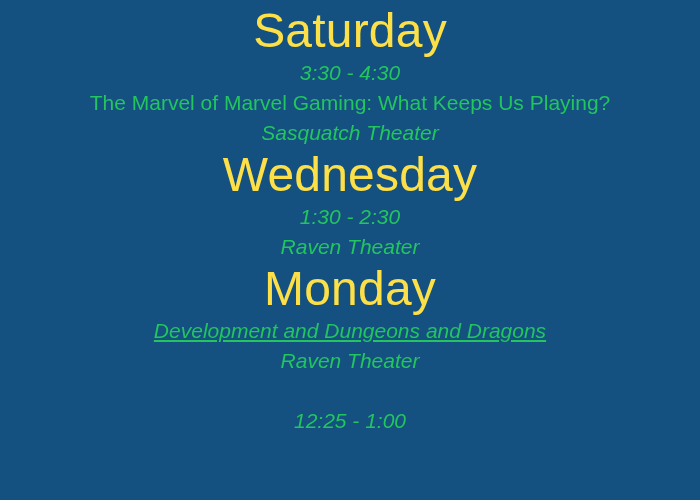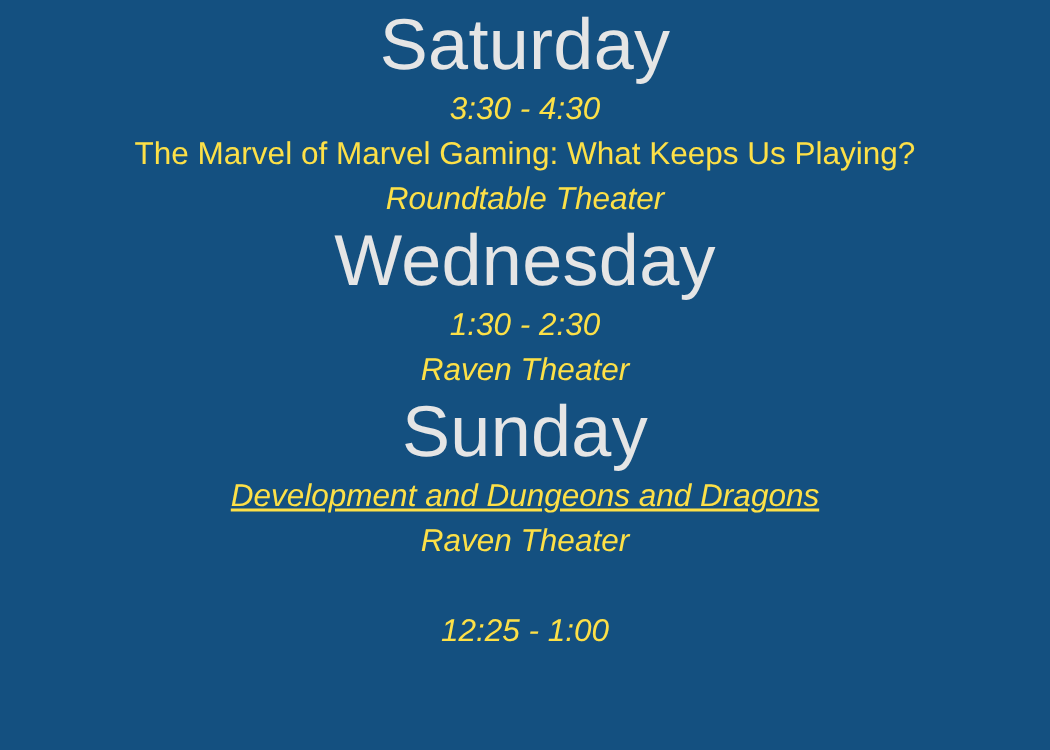--- a/index.html
+++ b/index.html
@@ -31,36 +31,36 @@
     width: 100%;
   }
 
   .day-heading {
     font-family: "Liberation Sans", sans-serif;
     font-size: 48px;
     font-weight: 300;
     font-style: normal;
     line-height: 54px;
     letter-spacing: 0.2px;
-    color: #e5e5e5;
+    color: #fde047;
     margin: 0;
     padding: 0;
     white-space: nowrap;
   }
 
   .session {
     width: 100%;
   }
 
   .session-line {
     font-family: "Liberation Sans", sans-serif;
     font-size: 21px;
     line-height: 30px;
     font-weight: 400;
-    color: #fde047;
+    color: #22c55e;
     margin: 0;
     padding: 0;
     white-space: nowrap;
   }
 
   .session-time {
     font-style: italic;
   }
 
   .session-title {
@@ -85,32 +85,32 @@
 </style>
 </head>
 <body>
 
 <div id="schedule-board" style="background: rgb(20, 80, 128); color: rgb(255, 255, 255);">
     <div class="day-block">
       <div class="day-heading">Saturday</div>
       <div class="session">
         <div class="session-line session-time">3:30 - 4:30</div>
         <div class="session-line session-title">The Marvel of Marvel Gaming: What Keeps Us Playing?</div>
-        <div class="session-line session-venue">Roundtable Theater</div>
+        <div class="session-line session-venue">Sasquatch Theater</div>
       </div>
     </div>
     <div class="day-block">
       <div class="day-heading">Wednesday</div>
       <div class="session">
         <div class="session-line session-time">1:30 - 2:30</div>
         <div class="session-line session-venue">Raven Theater</div>
       </div>
     </div>
     <div class="day-block">
-      <div class="day-heading">Sunday</div>
+      <div class="day-heading">Monday</div>
       <div class="session">
         <div class="session-line session-title italic">Development and Dungeons and Dragons</div>
         <div class="session-line session-venue">Raven Theater</div>
       </div>
       <div class="session-line session-spacer">&nbsp;</div>
       <div class="session">
         <div class="session-line session-time">12:25 - 1:00</div>
       </div>
     </div>
   </div>

